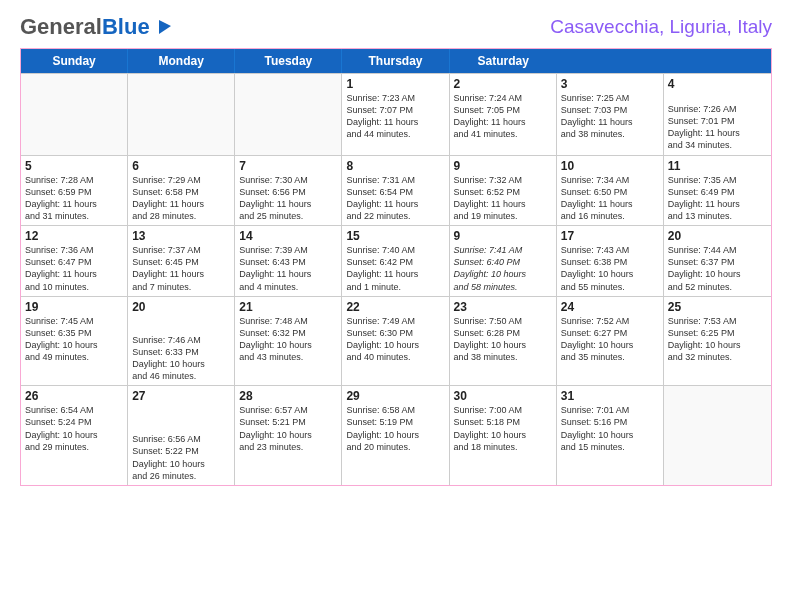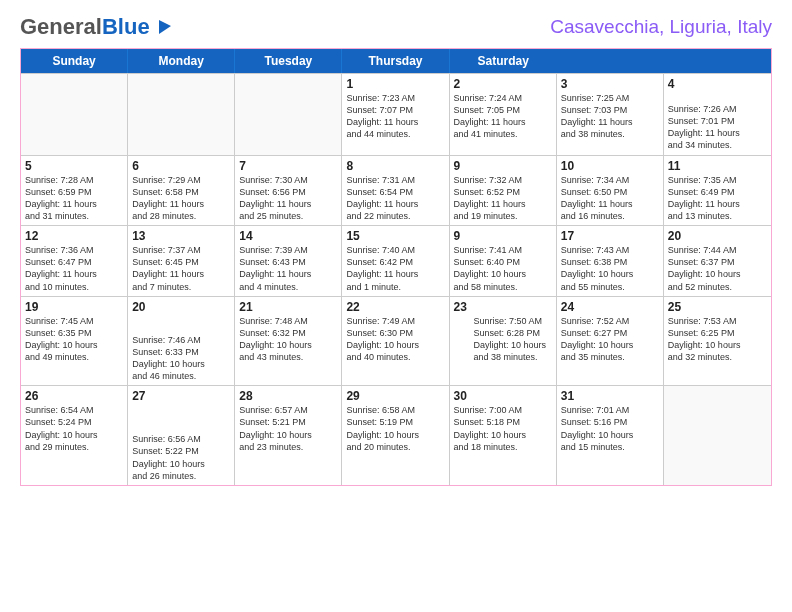--- a/index.html
+++ b/index.html
@@ -239,21 +239,21 @@
           </div>
           <div class="cal-cell">
             <div class="day-num">15</div>
             <div class="cell-info" style="white-space: pre-line;">Sunrise: 7:40 AM
 Sunset: 6:42 PM
 Daylight: 11 hours
 and 1 minute.</div>
           </div>
           <div class="cal-cell">
             <div class="day-num">9</div>
-            <div class="cell-info" style="white-space: pre-line;">Sunrise: 7:41 AM
+            <div class="cell-info" style="white-space: pre-line; font-style: italic;">Sunrise: 7:41 AM
 Sunset: 6:40 PM
 Daylight: 10 hours
 and 58 minutes.</div>
           </div>
           <div class="cal-cell">
             <div class="day-num">17</div>
             <div class="cell-info" style="white-space: pre-line;">Sunrise: 7:43 AM
 Sunset: 6:38 PM
 Daylight: 10 hours
 and 55 minutes.</div>
@@ -290,21 +290,21 @@
           </div>
           <div class="cal-cell">
             <div class="day-num">22</div>
             <div class="cell-info" style="white-space: pre-line;">Sunrise: 7:49 AM
 Sunset: 6:30 PM
 Daylight: 10 hours
 and 40 minutes.</div>
           </div>
           <div class="cal-cell">
             <div class="day-num">23</div>
-            <div class="cell-info" style="white-space: pre-line; margin-left: 20px;">Sunrise: 7:50 AM
+            <div class="cell-info" style="white-space: pre-line;">Sunrise: 7:50 AM
 Sunset: 6:28 PM
 Daylight: 10 hours
 and 38 minutes.</div>
           </div>
           <div class="cal-cell">
             <div class="day-num">24</div>
             <div class="cell-info" style="white-space: pre-line;">Sunrise: 7:52 AM
 Sunset: 6:27 PM
 Daylight: 10 hours
 and 35 minutes.</div>

